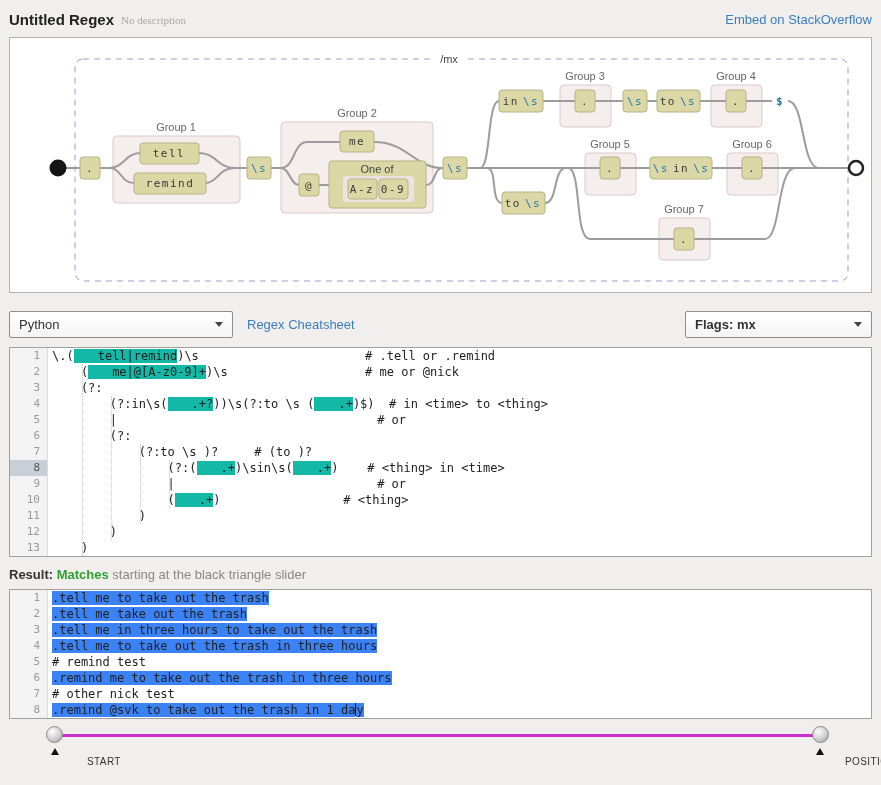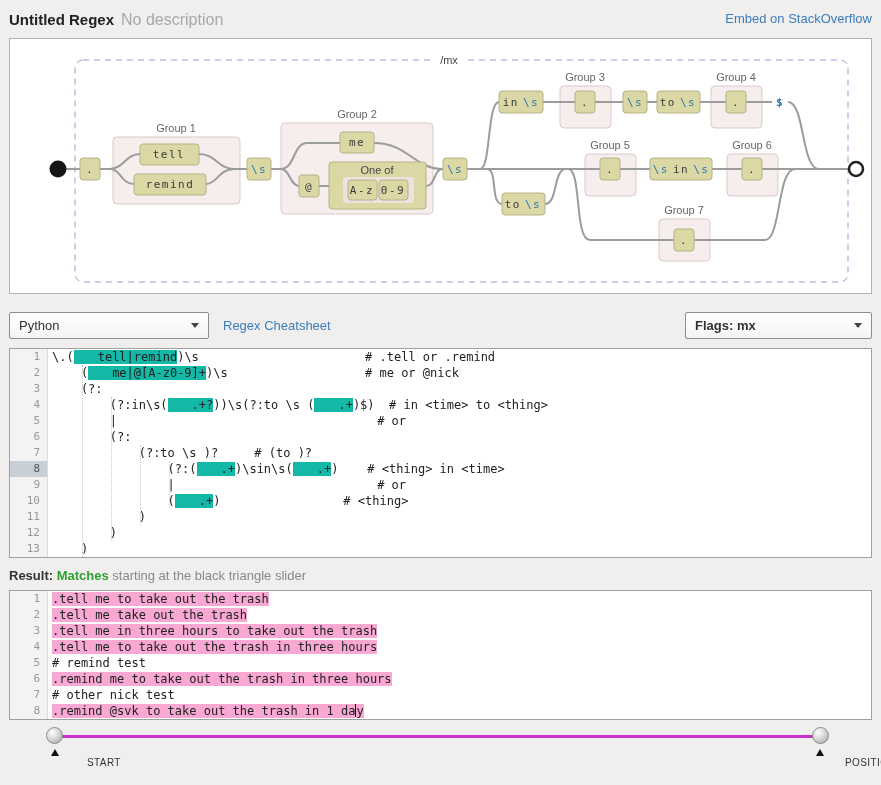--- a/index.html
+++ b/index.html
@@ -4,41 +4,41 @@
 <style>
   * { margin:0; padding:0; box-sizing:border-box; }
   html,body { width:881px; height:785px; }
   body {
     background:#f0efee;
     font-family:"Liberation Sans",sans-serif;
     padding:9px;
     overflow:hidden;
   }
   
-  .header { display:flex; align-items:flex-start; margin:2px 0 9px; }
+  .header { display:flex; align-items:center; margin:2px 0 9px; }
   .title { font-size:15px; font-weight:bold; color:#222; }
-  .subtitle { font-size:16px; color:#a8a8a8; margin-left:7px; }
+  .subtitle { font-size:11px; color:#a8a8a8; margin-left:7px;font-family:Liberation Serif, serif; }
   .embed { margin-left:auto; font-size:13px; color:#3b7dbd; text-decoration:none; cursor:pointer; }
   
   .panel { background:#fff; border:1px solid #b2b2b2; }
   .diagram-panel { height:256px; overflow:hidden; }
   
   .wire { fill:none; stroke:#9c9c9c; stroke-width:2; }
   .dash { fill:none; stroke:#9c9bd0; stroke-width:1; stroke-dasharray:6 5; }
   .grp { fill:#f6eded; stroke:#dbc9c9; }
   .tok { fill:#dcd8a6; stroke:#b6b285; }
   .innerpanel { fill:#f0e1e1; }
   .tok-t { font-family:"DejaVu Sans Mono",monospace; font-size:11px; fill:#3a3a3a; letter-spacing:1.5px; text-anchor:middle; }
   .esc { fill:#2878ad; }
   .glabel { font-size:11px; fill:#666; text-anchor:middle; }
   .chip { font-size:11px; fill:#444; text-anchor:middle; }
   
   .controls { display:flex; align-items:center; margin:18px 0 9px; }
   .fake-select {
-    width:200px; height:27px; background:linear-gradient(#ffffff,#f4f4f4);
+    width:224px; height:27px; background:linear-gradient(#ffffff,#f4f4f4);
     border:1px solid #8d8d8d; border-radius:2px;
     display:flex; align-items:center; padding:0 9px;
     font-size:13px; color:#333; cursor:pointer;
   }
   .fake-select .arrow {
     margin-left:auto; width:0; height:0;
     border-left:4px solid transparent; border-right:4px solid transparent;
     border-top:5px solid #444;
   }
   .cheatsheet { margin-left:14px; font-size:13px; color:#3b7dbd; text-decoration:none; cursor:pointer; }
@@ -51,21 +51,21 @@
   }
   .ed-lines { position:relative; z-index:1; }
   .ed-line { display:flex; height:16px; }
   .gut {
     width:38px; flex:none; background:#f3f3f3; border-right:1px solid #dcdcdc;
     color:#999; text-align:right; padding-right:7px; font-size:11px; line-height:16px;
   }
   .gut.active { background:#c9cfd6; color:#555; }
   .code { padding-left:4px; color:#222; white-space:pre; }
   .hl-pink { background:#14b8a6;padding-left:24px; }
-  .hl-match { background:#f9a8d4; }
+  .hl-match { background:#3b82f6; }
   .caret { display:inline-block; width:1px; height:13px; background:#000; vertical-align:-2px; }
   .iguide { position:absolute; z-index:0; width:0; border-left:1px dotted #c9c9c9; }
   
   .result { margin:10px 0 7px; font-size:13px; color:#888; }
   .result .rlabel { color:#333; font-weight:bold;margin-top:32px; }
   .result .status { color:#33a033; font-weight:bold; }
   
   .slider { position:relative; height:50px; margin-top:3px; }
   .track { position:absolute; left:46px; width:765px; top:12px; height:3px; background:#cb30cb; }
   .knob {

